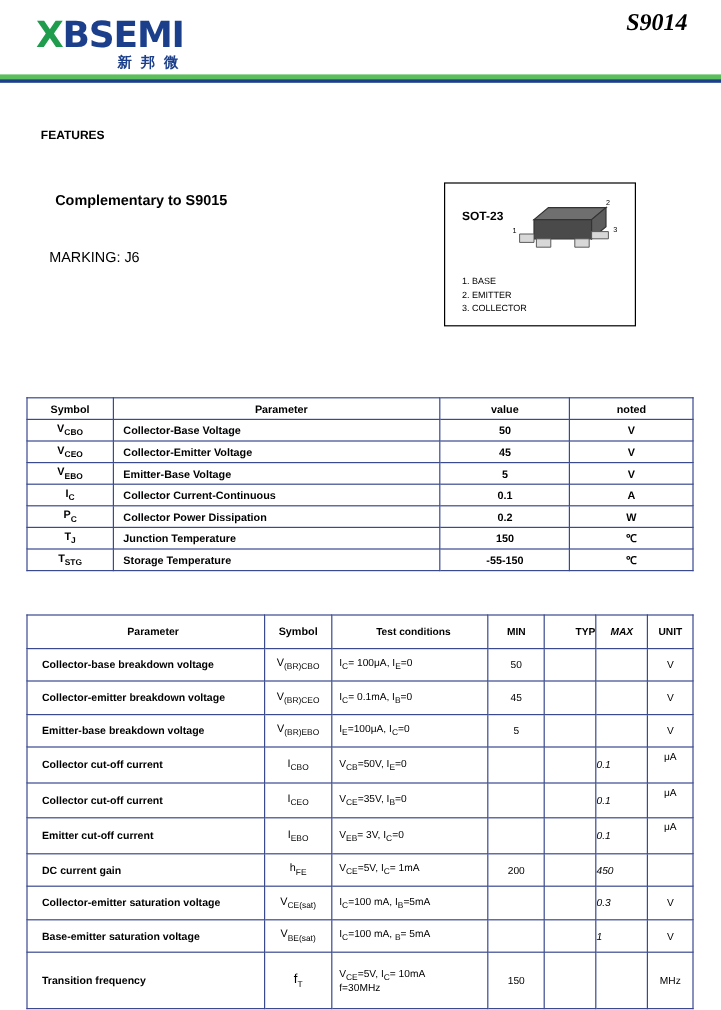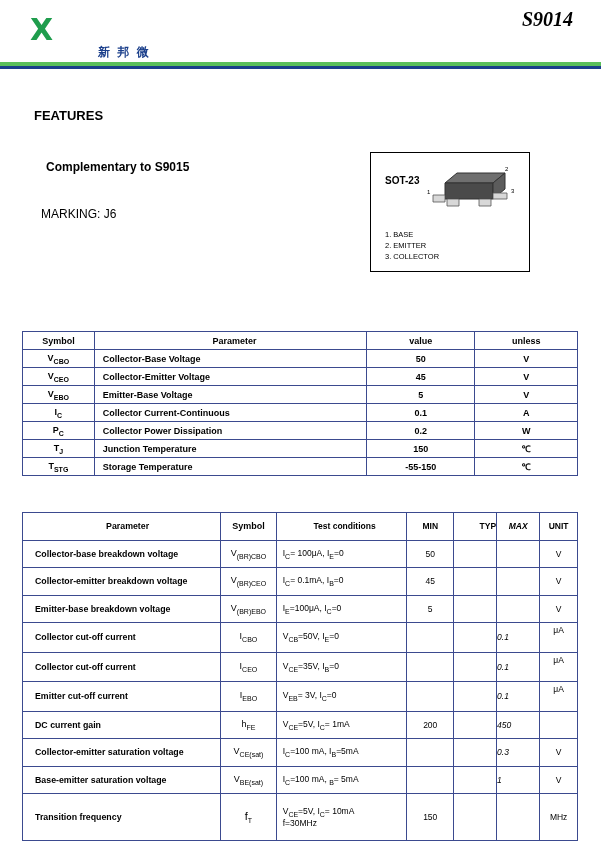--- a/index.html
+++ b/index.html
@@ -18,21 +18,21 @@
   .logo{position:absolute;left:30px;top:12px;display:flex;align-items:flex-end;}
   .logo-x{font-family:"DejaVu Sans", sans-serif;font-weight:bold;font-size:30px;color:#1f9d4d;letter-spacing:-1px;}
   .logo-bsemi{font-family:"DejaVu Sans", sans-serif;font-weight:bold;font-size:30px;color:#1b3f8b;letter-spacing:-1px;}
   .logo-cn{position:absolute;left:98px;top:44px;font-size:12px;color:#1b3f8b;font-weight:bold;letter-spacing:2px;}
   .title-main{position:absolute;right:28px;top:8px;font-family:"Liberation Serif", serif;font-style:italic;font-weight:bold;font-size:20px;}
   .title-sub{position:absolute;right:28px;top:34px;font-family:"Liberation Serif", serif;font-style:italic;font-weight:bold;font-size:15px;}
   .rule-green{position:absolute;left:0;top:62px;width:601px;height:4px;background:#5bbf5b;}
   .rule-blue{position:absolute;left:0;top:66px;width:601px;height:3px;background:#1b3f8b;}
 
   
-  .features-title{position:absolute;left:34px;top:108px;font-size:13px;font-weight:bold;}
+  .features-title{position:absolute;left:34px;top:108px;font-size:10px;font-weight:bold;}
   .complement{position:absolute;left:46px;top:160px;font-size:12px;font-weight:bold;}
   .marking{position:absolute;left:41px;top:207px;font-size:12px;font-weight:normal;}
 
   
   .pkg-box{position:absolute;left:370px;top:152px;width:158px;height:118px;border:1px solid #000;}
   .pkg-label{position:absolute;left:14px;top:22px;font-size:10px;font-weight:bold;}
   .pkg-pins{position:absolute;left:14px;top:76px;font-size:7.5px;line-height:11px;}
   .pkg-svg{position:absolute;left:52px;top:12px;}
 
   
@@ -68,20 +68,21 @@
   .unit-top{vertical-align:top;padding-top:2px;}
 </style>
 </head>
 <body>
 
 <div class="page">
 
   <div class="header">
     <div class="logo">
       <span class="logo-x">X</span>
+      <span class="logo-bsemi">BSEMI</span>
     </div>
     <div class="logo-cn">新 邦 微</div>
     <div class="title-main">S9014</div>
   </div>
   <div class="rule-green"></div>
   <div class="rule-blue"></div>
 
   <div class="features-title">FEATURES</div>
   <div class="complement">Complementary to S9015</div>
   <div class="marking">MARKING: J6</div>
@@ -113,21 +114,21 @@
     </div>
   </div>
 
 
   <table class="mr">
     <tbody>
         <tr>
       <th class="c-sym">Symbol</th>
       <th class="c-par" style="text-align:center">Parameter</th>
       <th class="c-val">value</th>
-      <th class="c-uni">unless</th>
+      <th class="c-uni">noted</th>
     </tr>
     <tr>
       <td class="c-sym"><span>V</span><sub>CBO</sub></td>
       <td class="c-par">Collector-Base Voltage</td>
       <td class="c-val">50</td>
       <td class="c-uni">V</td>
     </tr>
     <tr>
       <td class="c-sym"><span>V</span><sub>CEO</sub></td>
       <td class="c-par">Collector-Emitter Voltage</td>

